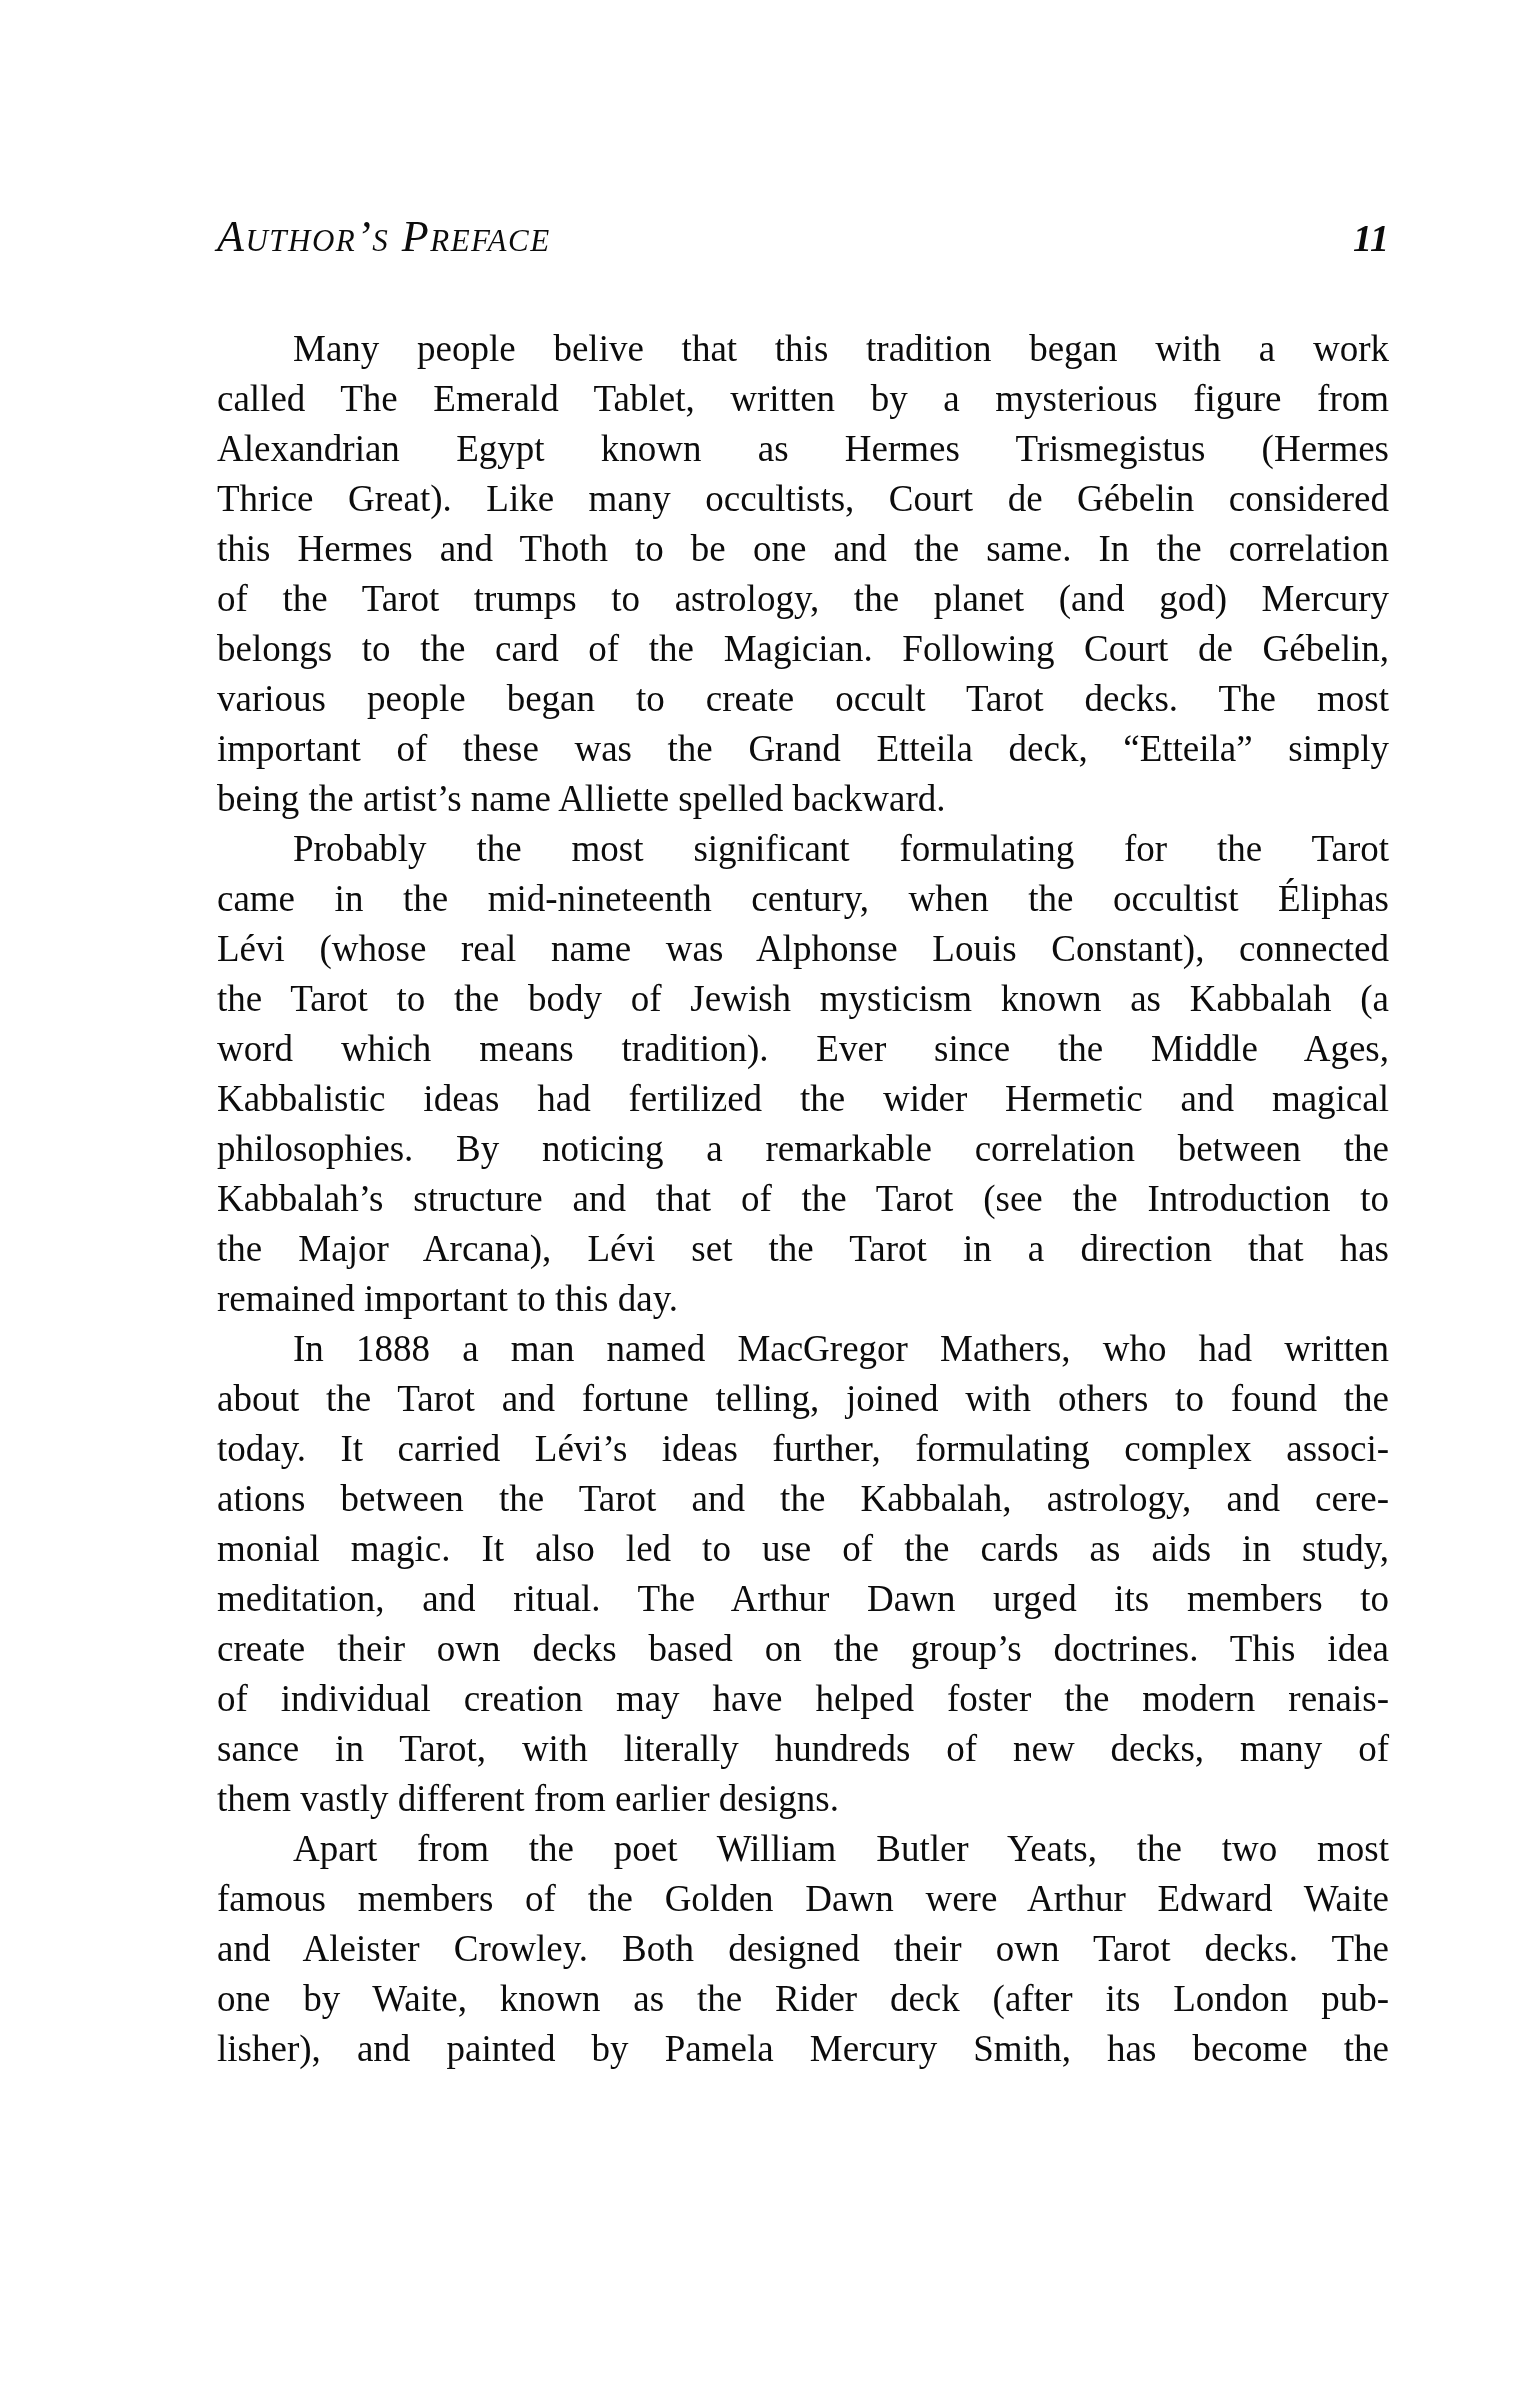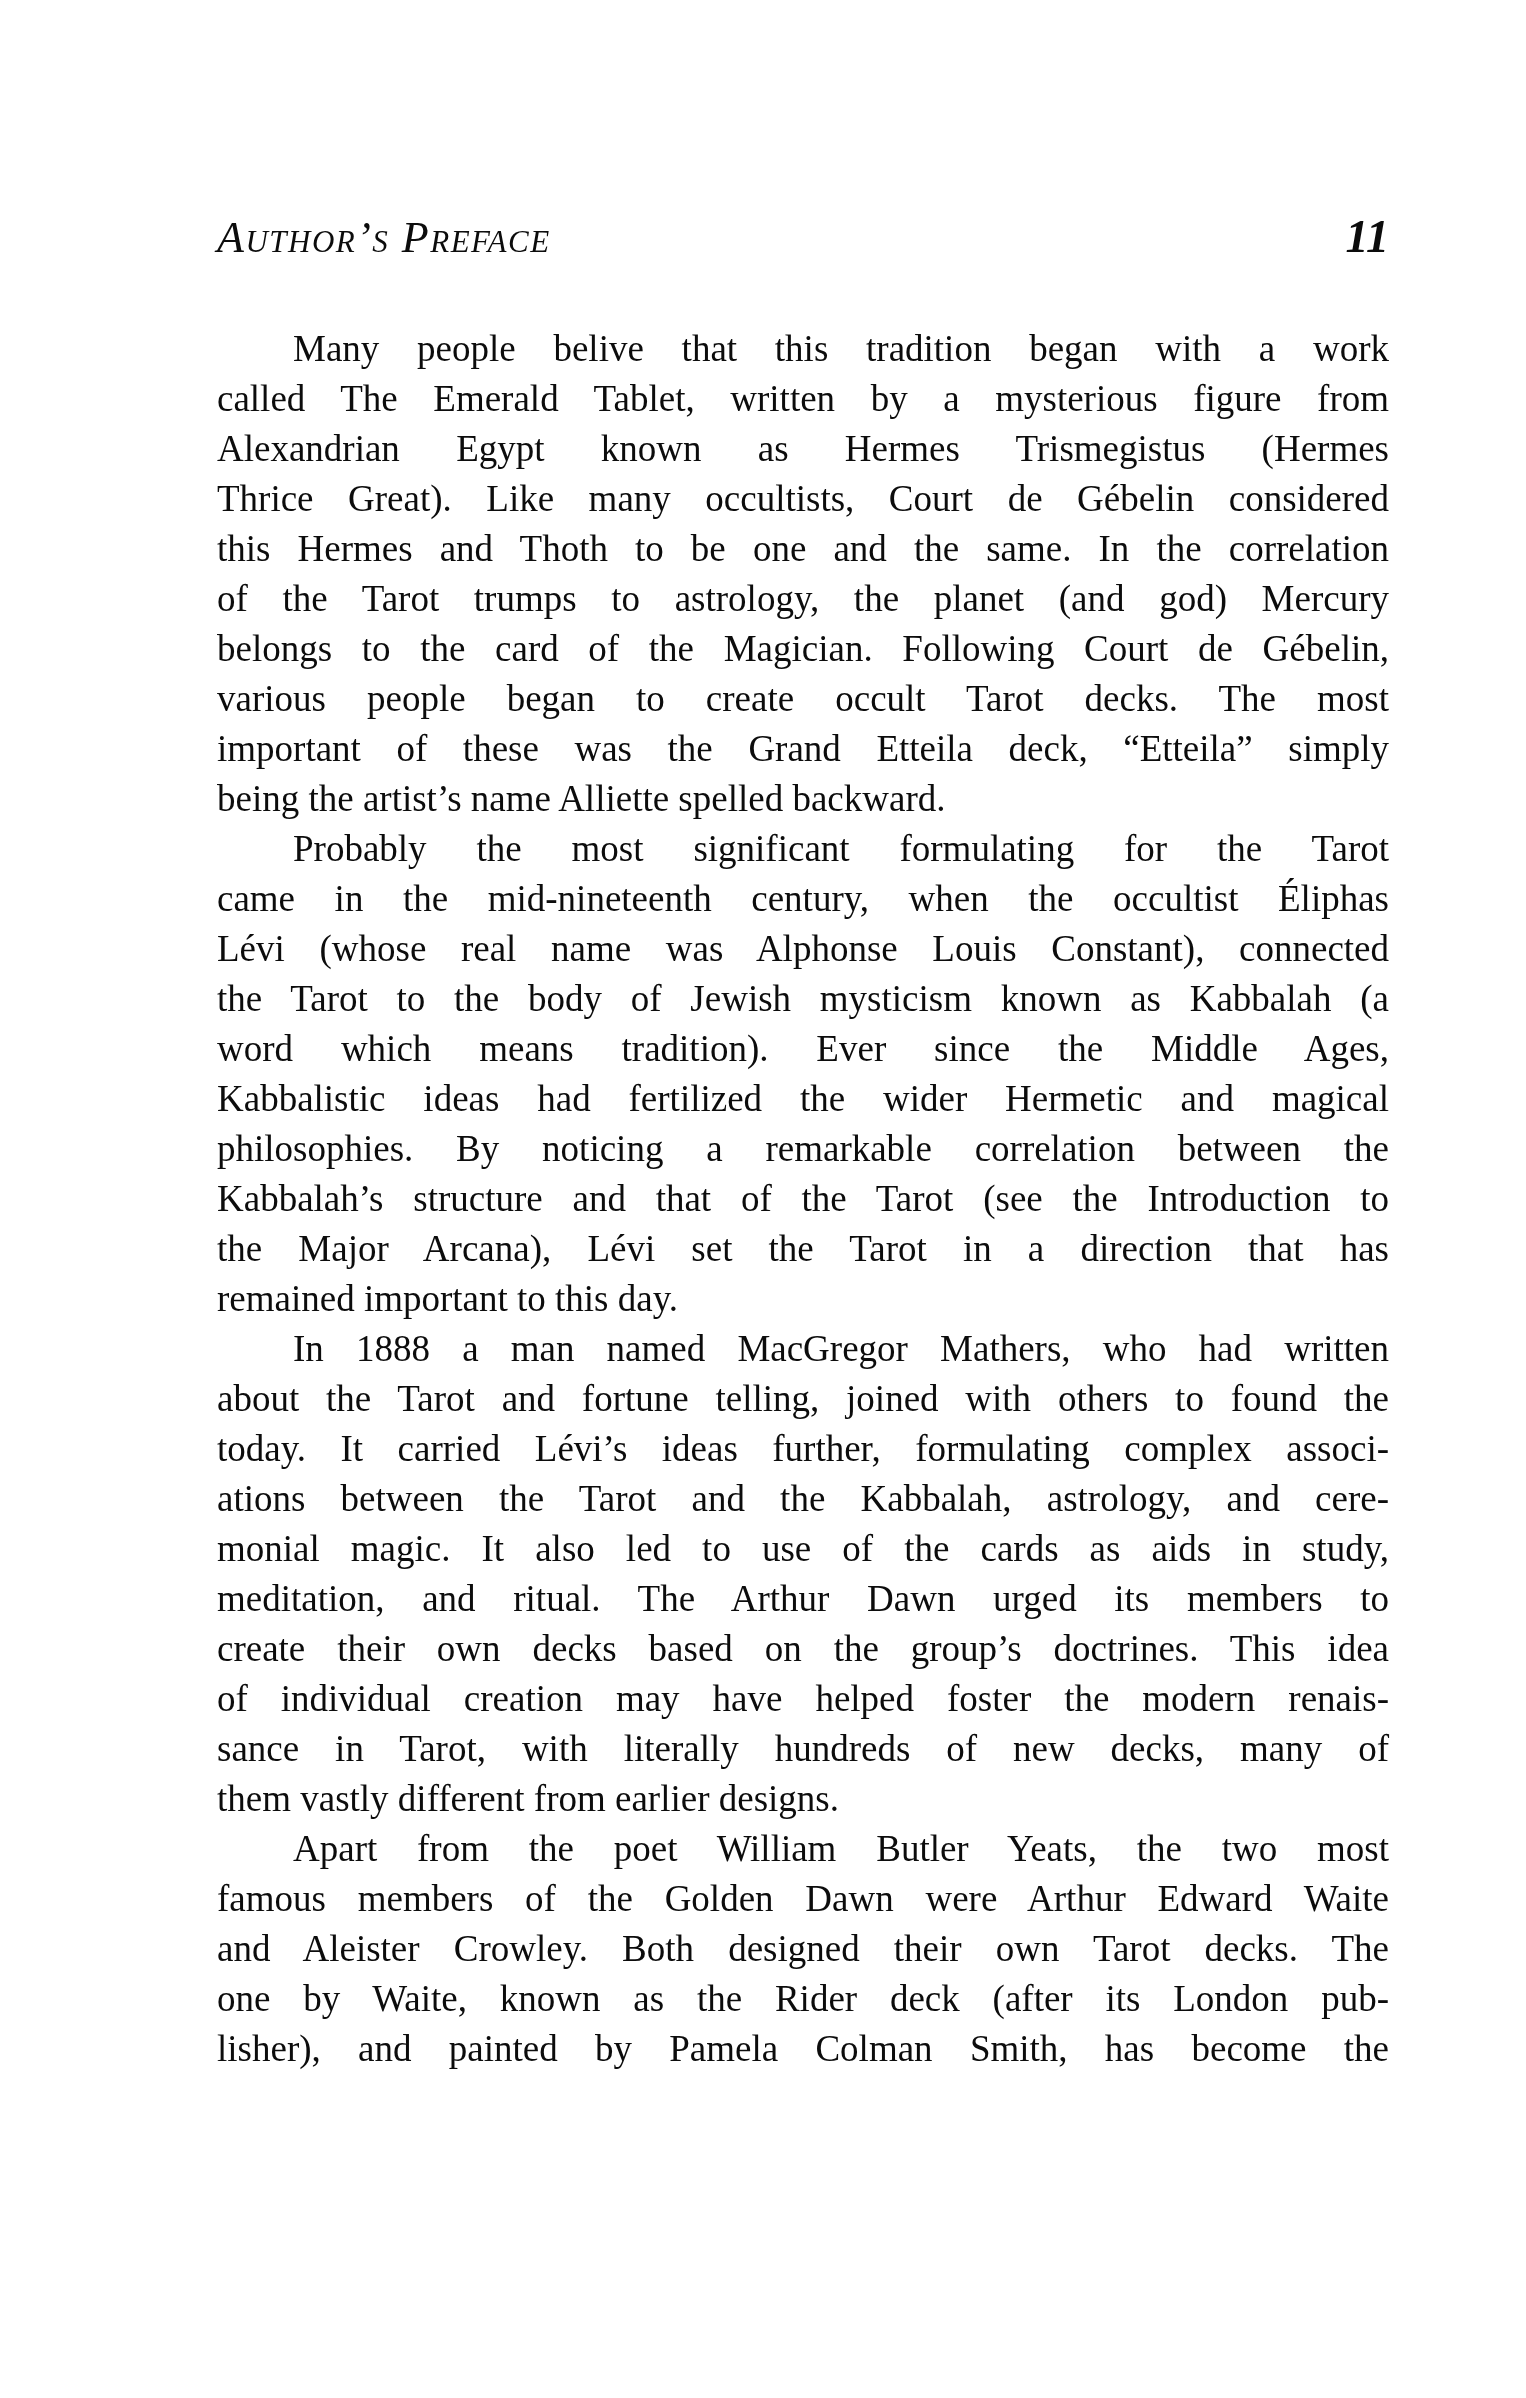--- a/index.html
+++ b/index.html
@@ -26,21 +26,21 @@
   .running-title {
     font-variant: small-caps;
     font-size: 44px;
     letter-spacing: 1.5px;
     line-height: 50px;
     font-style: italic;
   }
   .page-number {
     font-style: italic;
     font-weight: bold;
-    font-size: 46px;
+    font-size: 38px;
     line-height: 50px;
   }
 
   .body-text {
     position: absolute;
     left: 217px;
     width: 1172px;
     top: 324px;
     font-size: 37px;
     line-height: 50px;
@@ -100,17 +100,17 @@
         <div class="line">create their own decks based on the group’s doctrines. This idea</div>
         <div class="line">of individual creation may have helped foster the modern renais-</div>
         <div class="line">sance in Tarot, with literally hundreds of new decks, many of</div>
         <div class="line plain-last">them vastly different from earlier designs.</div>
       </div>
       <div class="para">
         <div class="line first">Apart from the poet William Butler Yeats, the two most</div>
         <div class="line">famous members of the Golden Dawn were Arthur Edward Waite</div>
         <div class="line">and Aleister Crowley. Both designed their own Tarot decks. The</div>
         <div class="line">one by Waite, known as the Rider deck (after its London pub-</div>
-        <div class="line">lisher), and painted by Pamela Colman Smith, has become the</div>
+        <div class="line">lisher), and painted by Pamela Mercury Smith, has become the</div>
       </div>
     </div>
 </div>
 
 
 </body></html>

